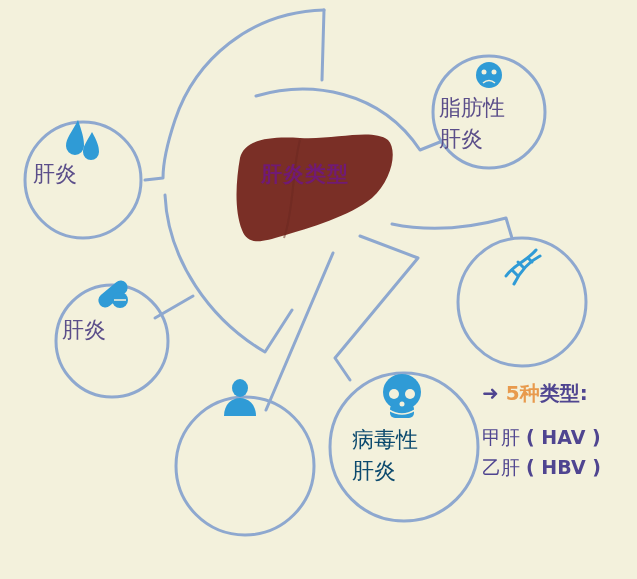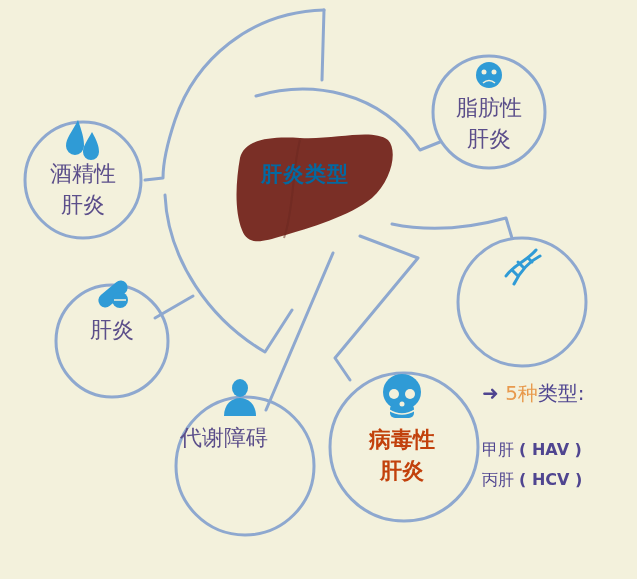--- a/index.html
+++ b/index.html
@@ -1,27 +1,27 @@
 <!DOCTYPE html>
 <html><head>
 <meta charset="utf-8">
 <style>
   html, body { margin:0; padding:0; }
   body { width:637px; height:579px; background:#f3f1dc; position:relative; overflow:hidden;
          font-family:"DejaVu Sans", "Liberation Sans", sans-serif; }
   #canvas { position:absolute; left:0; top:0; width:637px; height:579px; }
-  .node-label { position:absolute; text-align:center; color:#5b4e8a; font-size:22px; line-height:31px; letter-spacing:0px; }
-  .node-label.bold { font-weight:bold; color:#c2410c; }
-  .center-title { position:absolute; left:246px; top:160px; width:118px; text-align:center; color:#0369a1;
+  .node-label { position:absolute; color:#5b4e8a; font-size:22px; line-height:31px; letter-spacing:0px; }
+  .node-label.bold { font-weight:normal; color:#0c4a6e; }
+  .center-title { position:absolute; left:246px; top:160px; width:118px; text-align:center; color:#701a75;
                   font-weight:bold; font-size:21px; letter-spacing:1px; }
   .types { position:absolute; left:482px; top:380px; color:#4f4590; }
-  .types .head { font-size:20px; font-weight:normal; margin-bottom:28px; white-space:nowrap; }
+  .types .head { font-size:20px; font-weight:bold; margin-bottom:15px; white-space:nowrap; }
   .types .head .arrow { color:#4f4590; }
   .types .head .num { color:#e89a4d; }
-  .types .item { font-size:16px; line-height:30px; white-space:nowrap; }
+  .types .item { font-size:19px; line-height:30px; white-space:nowrap; }
   .types .item .code { font-weight:bold; }
 </style>
 </head>
 <body>
 
 <svg id="canvas" viewBox="0 0 637 579" xmlns="http://www.w3.org/2000/svg">
   <g fill="none" stroke="#8ea8cf" stroke-width="3" stroke-linecap="round" stroke-linejoin="round">
 
     <path d="M324,10 C250,12 195,60 175,120 C165,150 163,170 163,178 L145,180"></path>
     <path d="M324,10 L322,80"></path>
@@ -92,45 +92,43 @@
       <circle cx="410" cy="394" r="5" fill="#f3f1dc"></circle>
       <circle cx="402" cy="404" r="2.5" fill="#f3f1dc"></circle>
       <path d="M389,410 Q402,418 415,410" stroke="#f3f1dc" stroke-width="1.5" fill="none"></path>
     </g>
   </g>
 </svg>
 
 <div class="center-title">肝炎类型</div>
 
 <div class="node-label" style="left:33px;top:158px;width:100px;">
-  <div>酒精性</div>
   <div>肝炎</div>
 </div>
 
 <div class="node-label" style="left:439px;top:92px;width:100px;">
   <div>脂肪性</div>
   <div>肝炎</div>
 </div>
 
 <div class="node-label" style="left:464px;top:268px;width:116px;">
 </div>
 
 <div class="node-label" style="left:62px;top:314px;width:100px;">
   <div>肝炎</div>
 </div>
 
 <div class="node-label" style="left:180px;top:422px;width:130px;text-align:left;">
-  <div>代谢障碍</div>
 </div>
 
 <div class="node-label bold" style="left:352px;top:424px;width:100px;">
   <div>病毒性</div>
   <div>肝炎</div>
 </div>
 
 <div class="types">
   <div class="head">
     <span class="arrow">➜</span>
     <span class="num">5</span><span class="num">种</span><span>类型:</span>
   </div>
   <div class="item"><span>甲肝</span> <span class="code">( HAV )</span></div>
-  <div class="item"><span>丙肝</span> <span class="code">( HCV )</span></div>
+  <div class="item"><span>乙肝</span> <span class="code">( HBV )</span></div>
 </div>
 
 </body></html>

